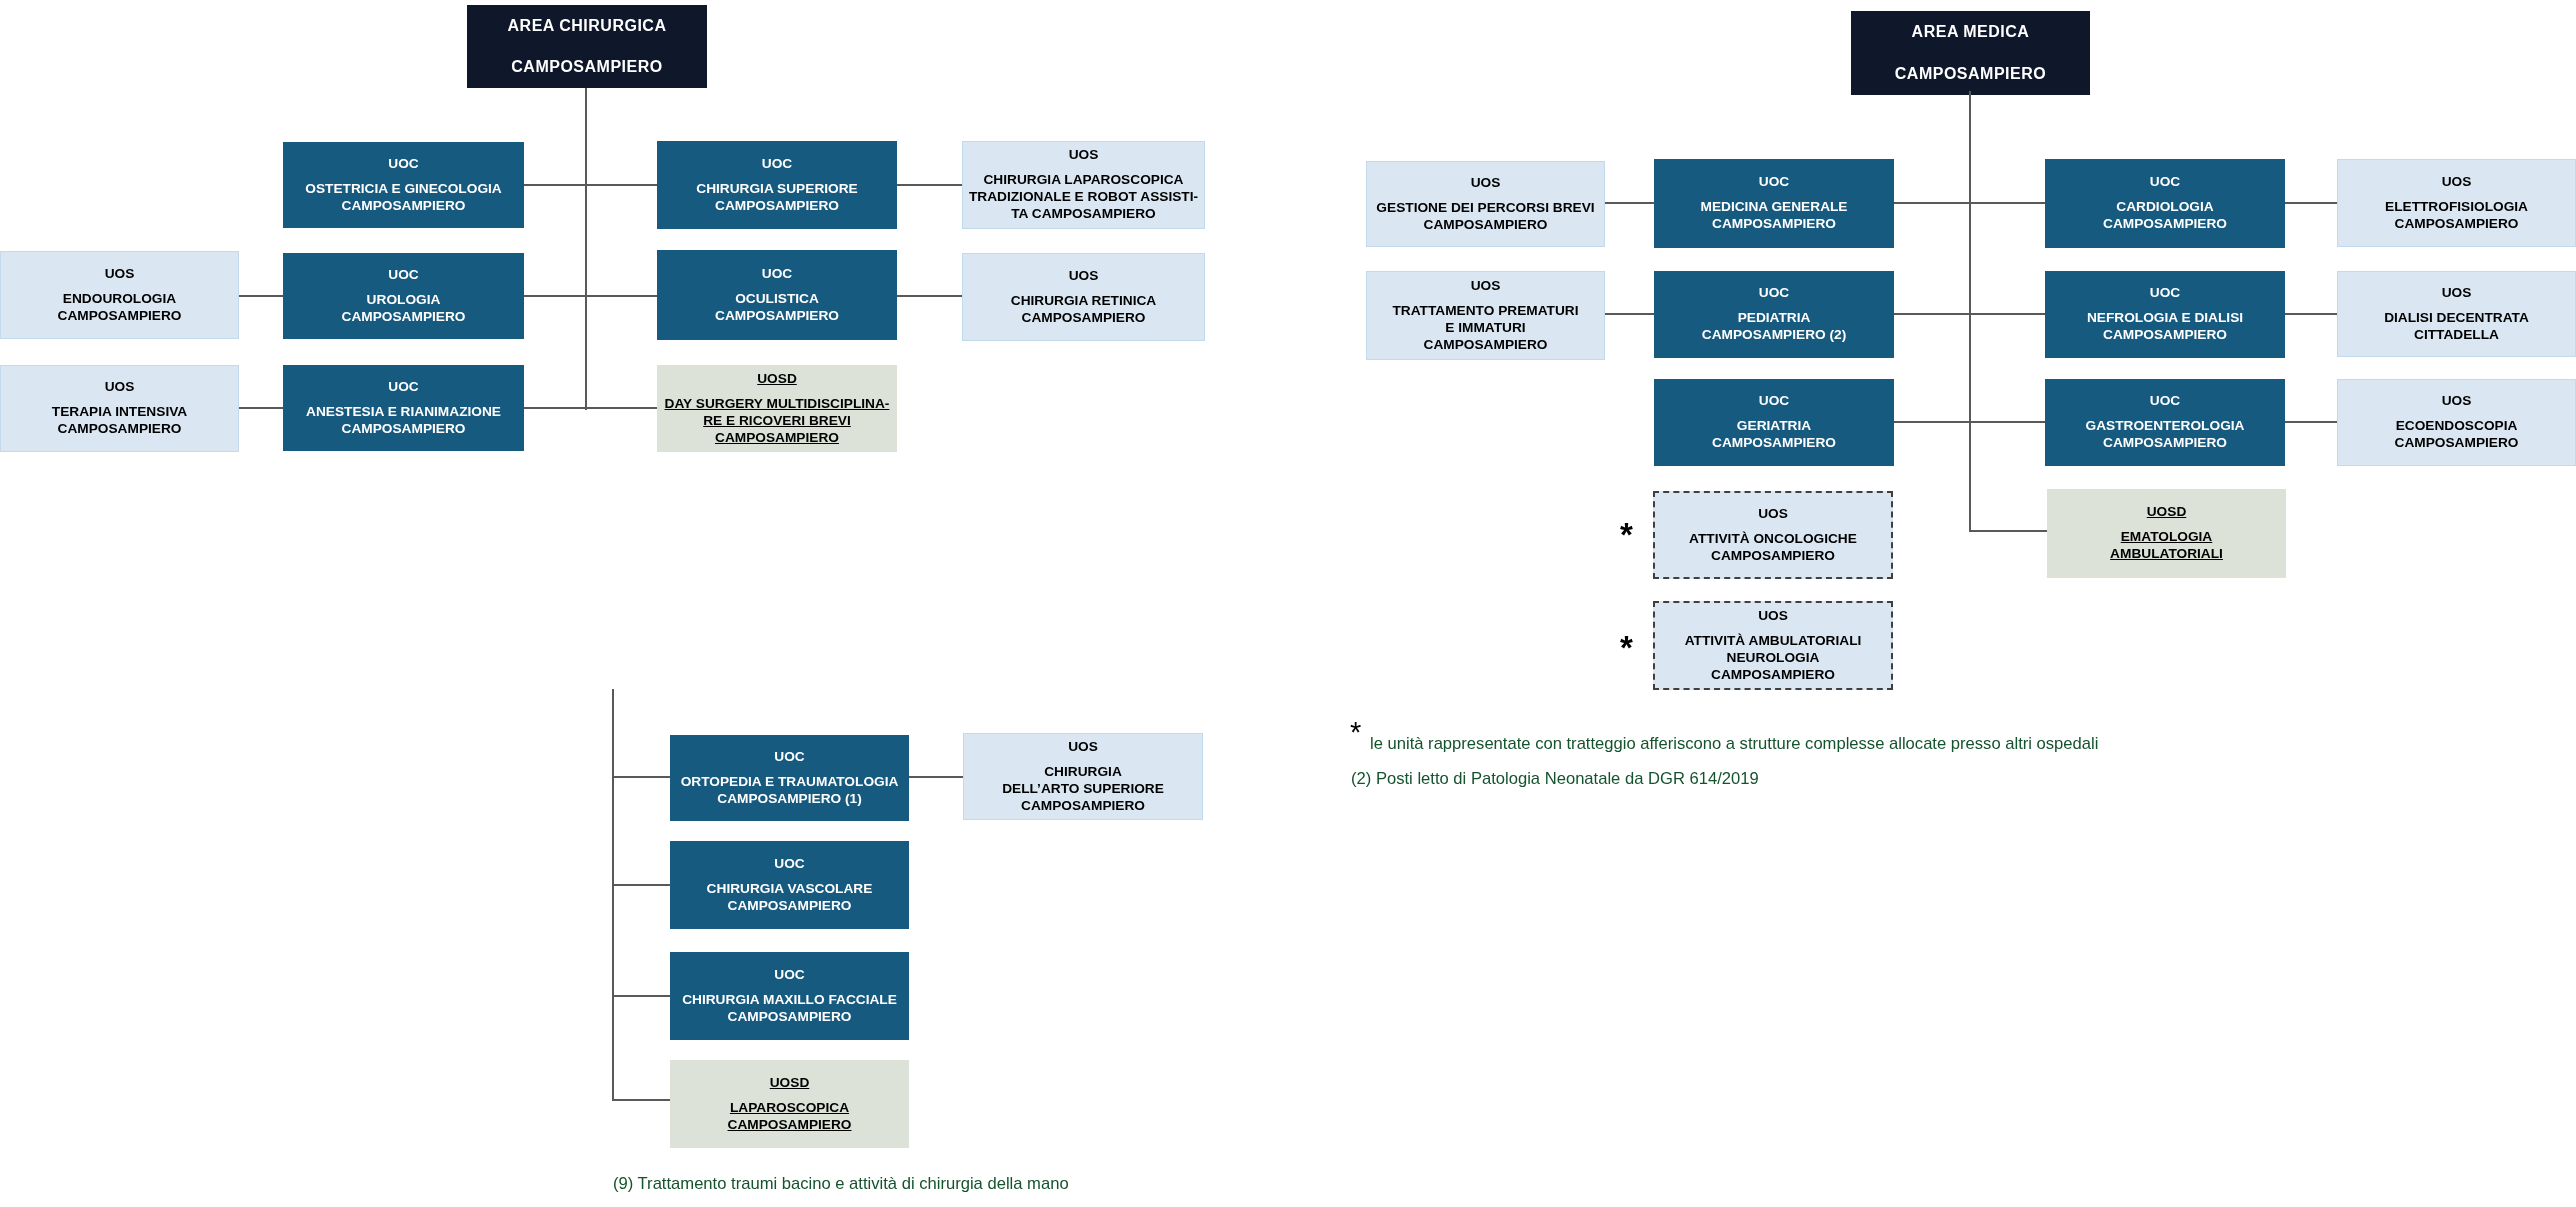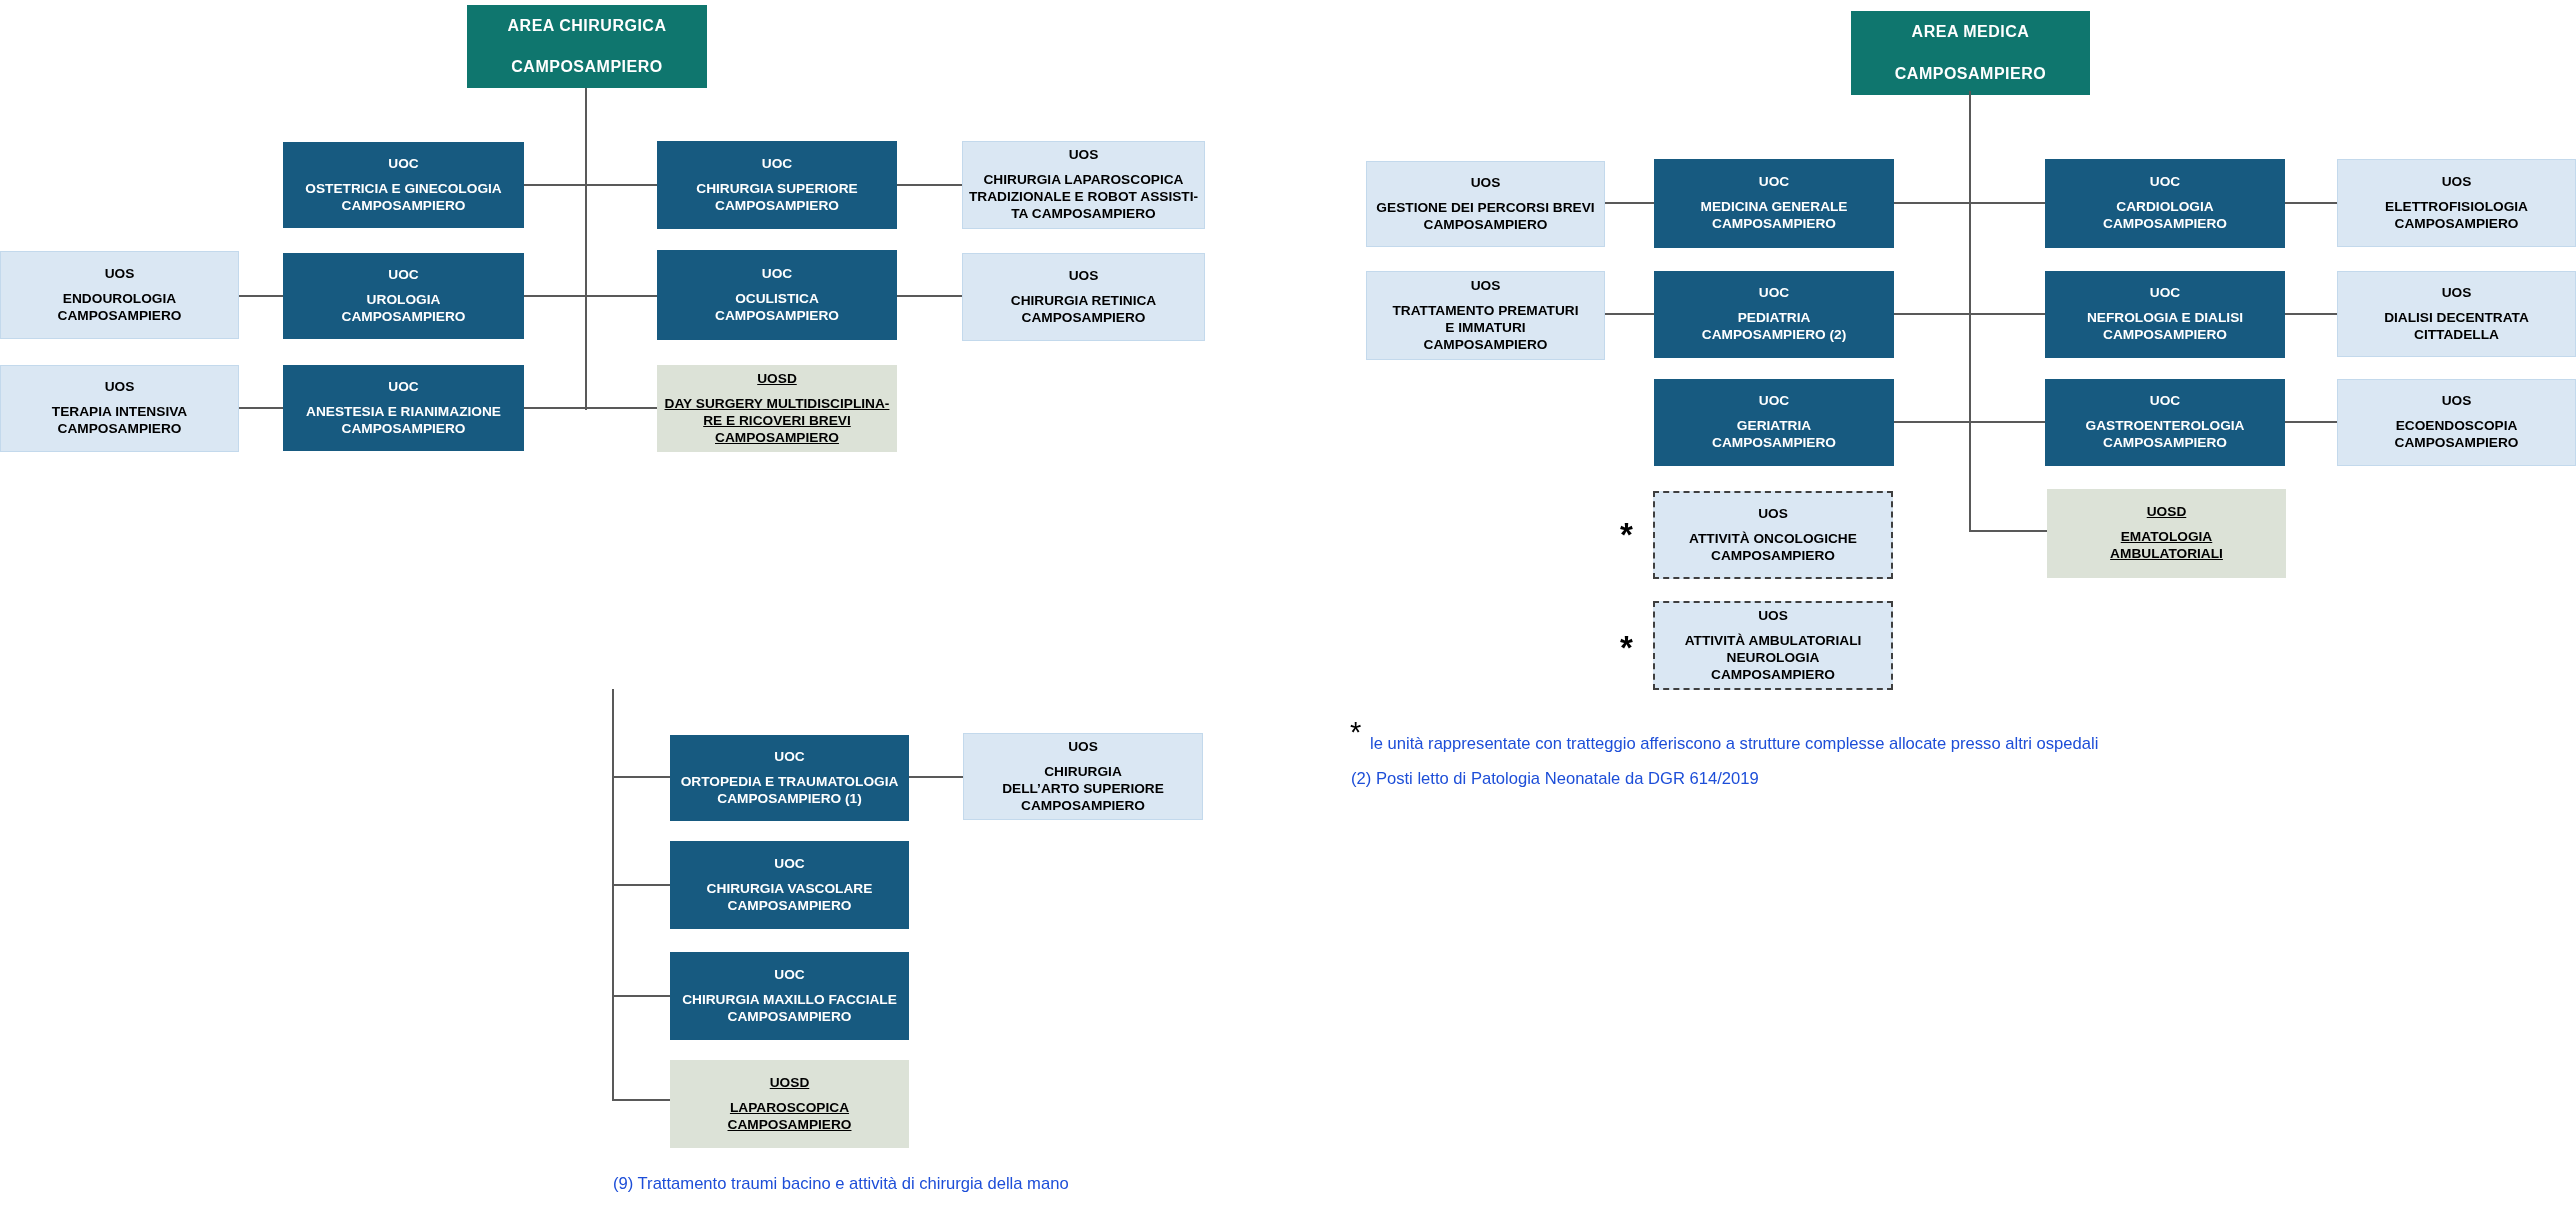--- a/index.html
+++ b/index.html
@@ -17,27 +17,27 @@
     text-align:center;
     font-weight:bold;
     box-sizing:border-box;
     padding:3.9px 5.9px;
   }
   .uoc{background:#175A80;color:#ffffff;}
   .uos{background:#DAE7F3;color:#000000;border:1px solid #c3d9ec;}
   .uosd{background:#DCE2D7;color:#000000;}
   .uosd .type,.uosd .name{text-decoration:underline;}
   .dashed{background:#DAE7F3;color:#000000;border:2px dashed #3F3F3F;}
-  .root{background:#0f766e;color:#ffffff;}
+  .root{background:#0f172a;color:#ffffff;}
   .root .name{white-space:pre-line;font-size:16px;line-height:2.6;letter-spacing:0.5px;}
   .type{font-size:13.7px;margin-bottom:8.8px;line-height:1.1;}
   .name{font-size:13.7px;white-space:pre-line;line-height:1.25;}
   .line{position:absolute;background:#595959;}
   .asterisk{position:absolute;font-size:33px;font-weight:bold;color:#000;line-height:1;}
-  .footnote{position:absolute;font-size:16.6px;color:#1d4ed8;white-space:nowrap;}
+  .footnote{position:absolute;font-size:16.6px;color:#14532d;white-space:nowrap;}
   .fn-star{position:absolute;font-size:29px;font-weight:normal;color:#000;line-height:1;}
 </style>
 </head>
 <body>
 
 <div id="canvas">
 
   <div class="box root" style="left:467px;top:4.9px;width:240px;height:83px;">
     <div class="name">AREA CHIRURGICA
 CAMPOSAMPIERO</div>

